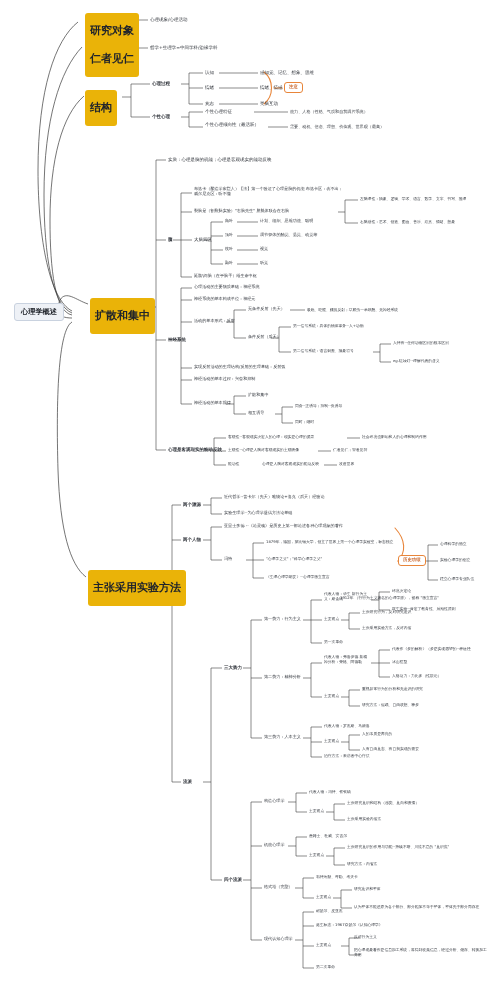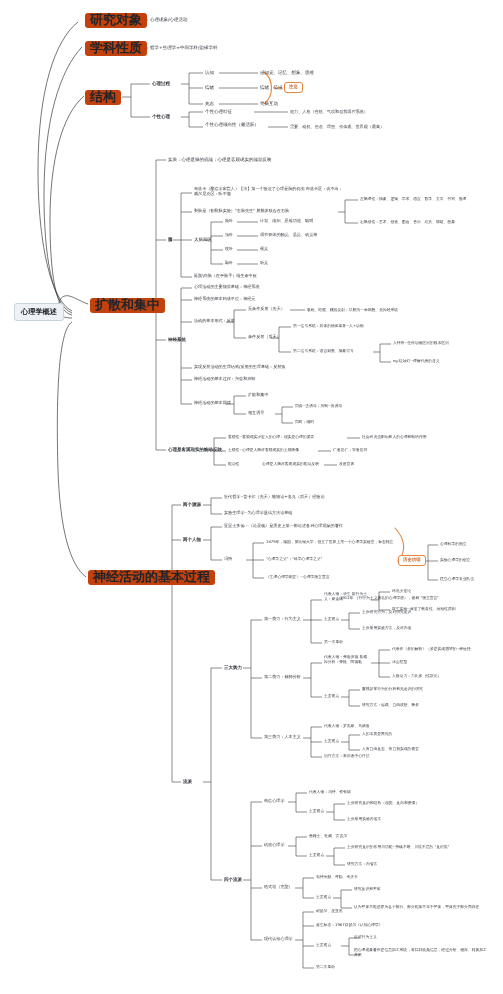--- a/index.html
+++ b/index.html
@@ -33,24 +33,24 @@
     background: #eef1f6;
     border: 1px solid #c9d2df;
     border-radius: 3px;
     padding: 4px 6px;
     font-size: 7.2px;
     color: #20242b;
     font-weight: 700;
   }
   
   .n-l1 {
-    background: #c2410c;
+    background: #eab308;
     border-radius: 3px;
-    padding: 0 5px;
-    font-size: 13px;
+    padding: 12px 5px;
+    font-size: 11px;
     font-weight: 700;
     color: #20242b;
   }
   
   .n-t {
     font-size: 4.5px;
     color: #2b2f36;
   }
   .n-t.b { font-weight: 700; }
   .n-s {
@@ -169,28 +169,28 @@
       <path d="M395 528 C 406 540, 406 552, 398 561"></path>
       <path d="M398 561 H 406"></path>
     </g>
   </svg>
 
   <div class="node n-root" style="left:14px; top:303px;text-align:center;">心理学概述</div>
 
   <div class="node n-l1" style="left:85px; top:13px;">研究对象</div>
   <div class="node n-t" style="left:150px; top:17px;">心理现象/心理活动</div>
 
-  <div class="node n-l1" style="left:85px; top:41px;">学科性质</div>
+  <div class="node n-l1" style="left:85px; top:41px;">仁者见仁</div>
   <div class="node n-t" style="left:150px; top:45px;">哲学+生理学=中间学科/边缘学科</div>
 
   <div class="node n-l1" style="left:85px; top:90px;">结构</div>
 
   <div class="node n-l1" style="left:90px; top:298px;">扩散和集中</div>
 
-  <div class="node n-l1" style="left:88px; top:570px;">神经活动的基本过程</div>
+  <div class="node n-l1" style="left:88px; top:570px;">主张采用实验方法</div>
 
   <div class="node n-t b" style="left:152px; top:81px;">心理过程</div>
   <div class="node n-t" style="left:205px; top:70px;">认知</div>
   <div class="node n-t" style="left:260px; top:70px;">感知觉、记忆、想象、思维</div>
   <div class="node n-t" style="left:205px; top:85px;">情绪</div>
   <div class="node n-t" style="left:260px; top:85px;">情绪、情感</div>
   <div class="node n-t" style="left:205px; top:101px;">意志</div>
   <div class="node n-t" style="left:260px; top:101px;">受脑互动</div>
   <div class="node n-hl" style="left:284px; top:82px;">注意</div>
 

